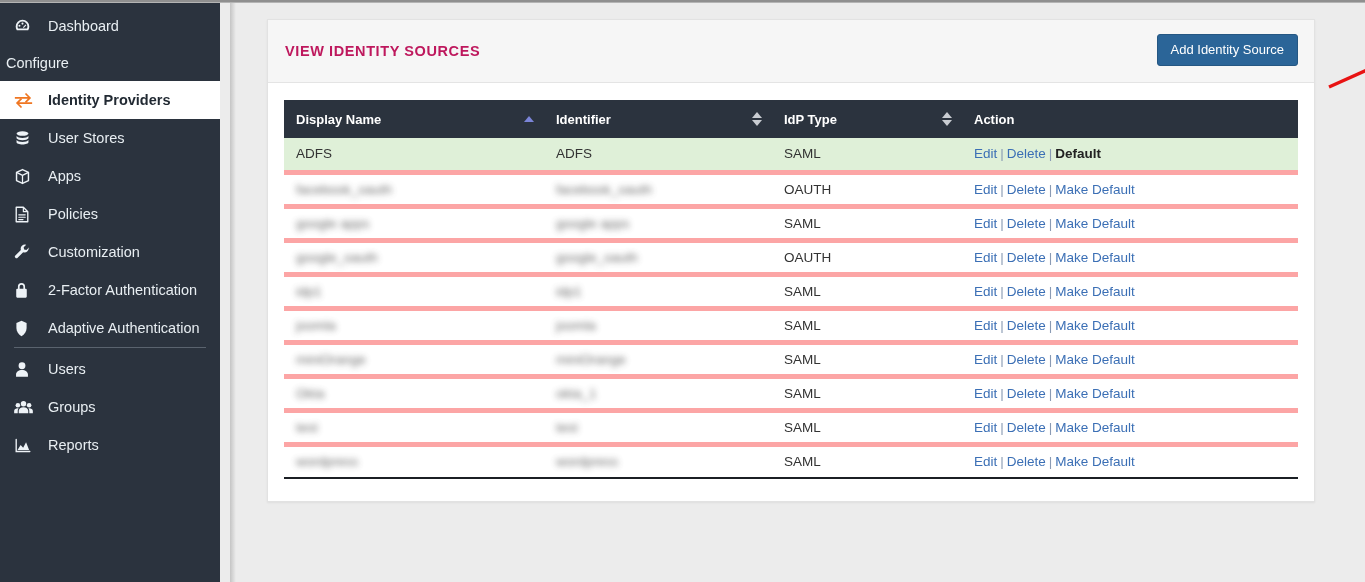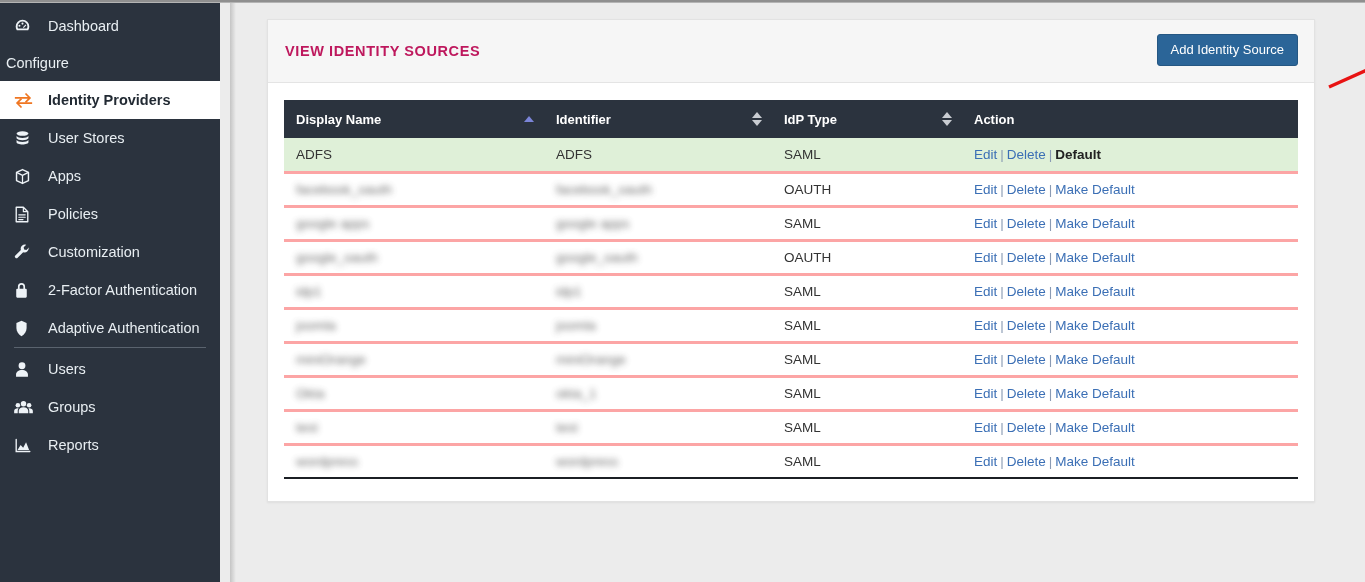--- a/index.html
+++ b/index.html
@@ -166,21 +166,21 @@
   .tri-up { border-bottom: 6px solid #c9cdd2; }
   .tri-dn { border-top: 6px solid #c9cdd2; }
   .sort-ic.asc .tri-up { border-bottom-color: #7b85d8; }
 
   table.idp tbody td {
     font-size: 13.5px;
     color: #333333;
     height: 34px;
     padding: 0 10px 0 12px;
     vertical-align: middle;
-    border-top: 3px solid #fca5a5;
+    border-top: 5px solid #fca5a5;
     background: #ffffff;
   }
   table.idp tbody tr:first-child td { border-top: none; }
   table.idp tbody tr.hl td { background: #dff0d8; }
 
   td.cell-blur { position: relative; }
   .blurtext {
     filter: blur(3.4px);
     color: #4a4a4a;
     font-size: 13.5px;

